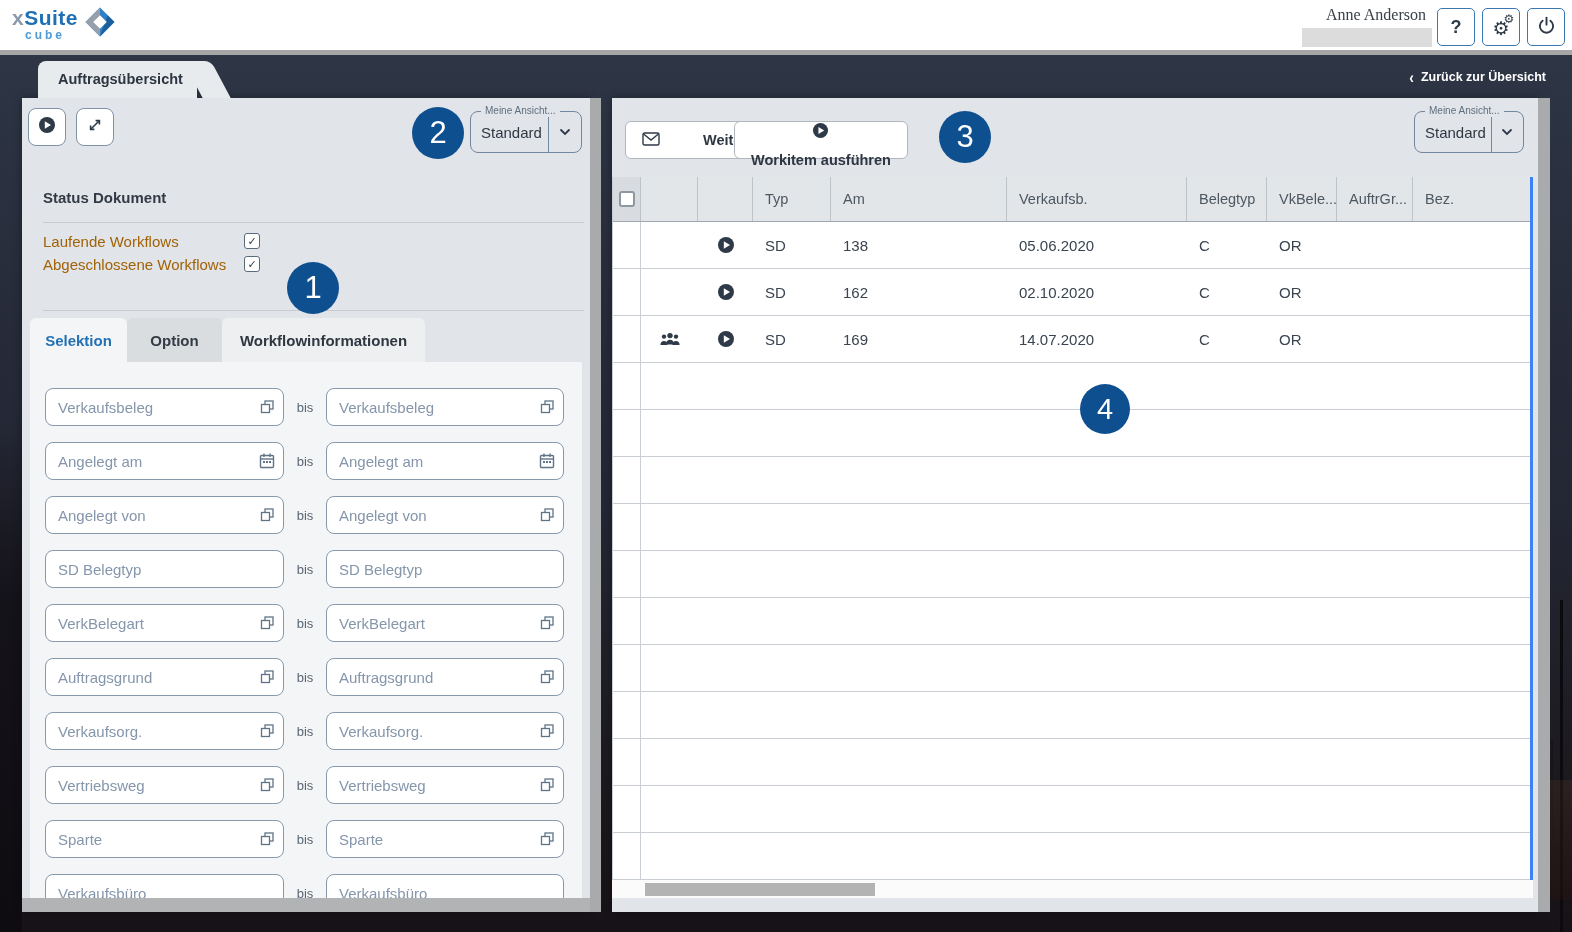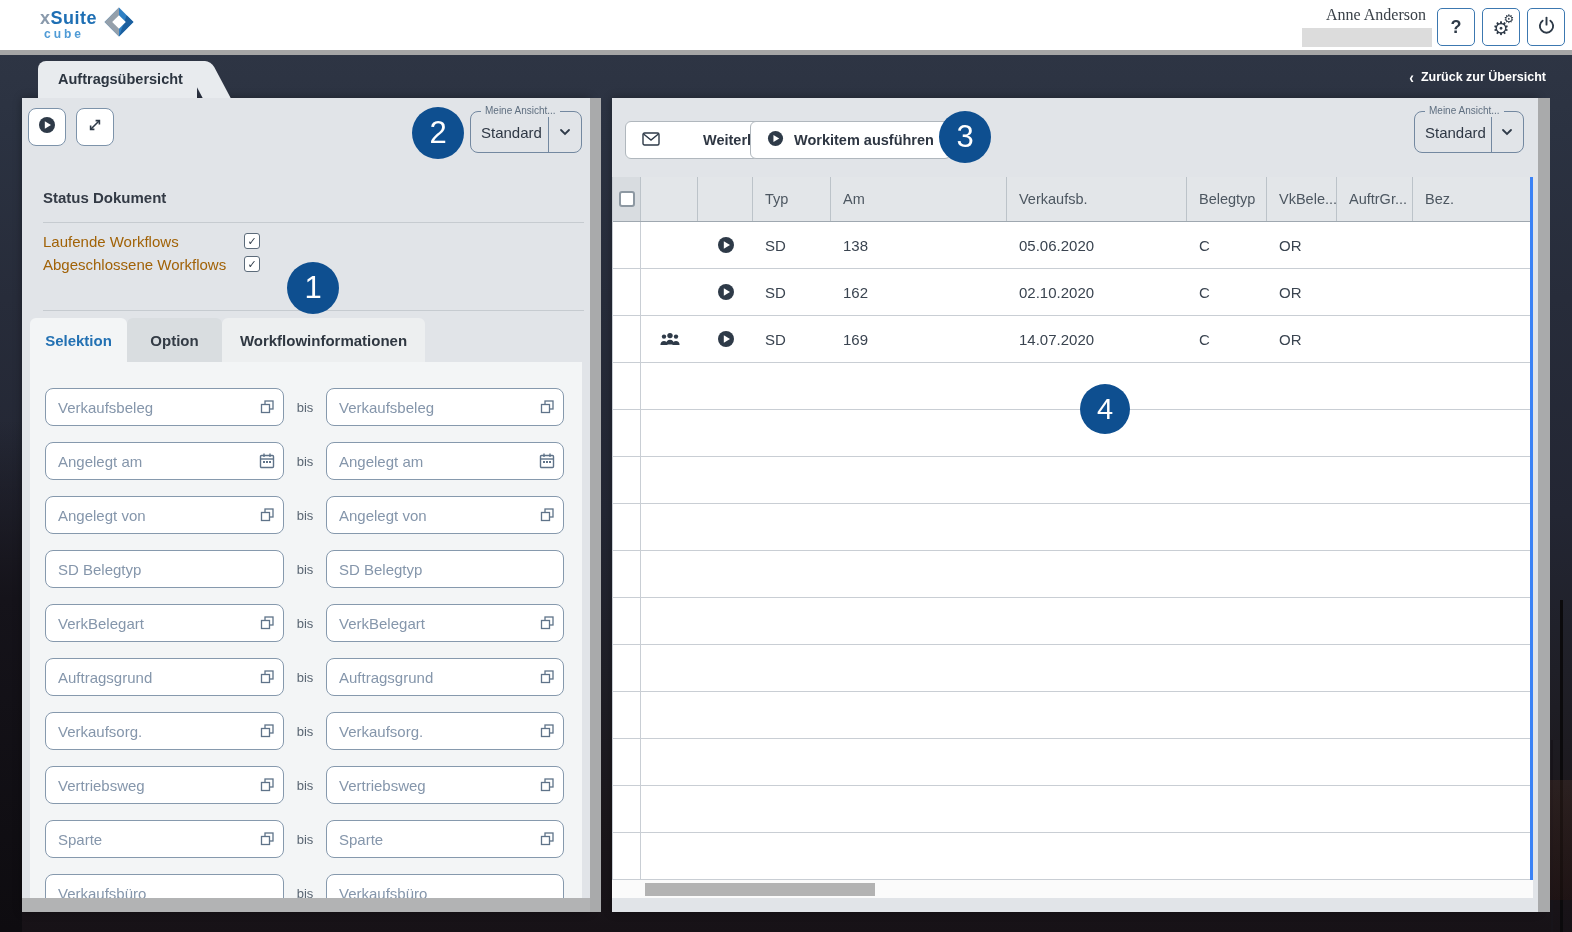--- a/index.html
+++ b/index.html
@@ -13,21 +13,21 @@
     background: linear-gradient(180deg, rgba(18,20,28,0) 0%, #15131a 35%, #0e0c10 100%); }
   .pole-a { position:absolute; left:1560px; top:600px; width:3px; height:332px; background:#0b0a0c; }
   .pole-b { position:absolute; left:1551px; top:740px; width:2px; height:192px; background:#17141a; }
   .warm-br { position:absolute; left:1538px; top:780px; width:34px; height:120px; background:linear-gradient(180deg,rgba(90,55,40,.25),rgba(40,20,15,.4)); }
 
   
   .topbar { position:absolute; left:0; top:0; width:1572px; height:50px; background:#ffffff; z-index:5; }
   .topbar-sep { position:absolute; left:0; top:50px; width:1572px; height:5px; background:#a6a6a6; z-index:5; }
   .logo { position:absolute; left:12px; top:5px; display:flex; align-items:center; }
   .logo-text { display:flex; flex-direction:column; align-items:flex-end; line-height:1; }
-  .logo-brand { font-size:18px; font-weight:700; color:#1e6fb4; letter-spacing:.5px;margin-left:28px; }
+  .logo-brand { font-size:21px; font-weight:700; color:#1e6fb4; letter-spacing:.5px; }
   .logo-brand::first-letter { color:#8a9aac; font-weight:600; }
   .logo-sub { font-size:12px; font-weight:700; color:#4f9bd6; letter-spacing:3px; margin-top:1px; margin-right:13px; }
   .logo-cube { margin-left:5px; }
   .user-name { position:absolute; right:146px; top:6px; font-size:16px; color:#3a4148;font-family:Liberation Serif, serif; }
   .redacted { position:absolute; right:140px; top:28px; width:130px; height:19px; background:#dcdcdc; }
   .iconbtn { position:absolute; top:8px; width:38px; height:38px; background:#fff; border:1px solid #3c78b0;
     border-radius:5px; display:flex; align-items:center; justify-content:center; color:#2e3a48; cursor:pointer; }
   .iconbtn.help { right:97px; font-size:18px; font-weight:700; }
   .iconbtn.gear { right:52px; }
   .iconbtn.power { right:7px; }
@@ -88,21 +88,21 @@
   .field.fl { width:239px; } .field.fr { width:238px; }
   .field .ph { font-size:15px; color:#8596ab; padding-left:12px; }
   .field .ficon { position:absolute; right:7px; top:50%; transform:translateY(-50%); display:flex; cursor:pointer; }
   .bis { width:42px; text-align:center; font-size:13px; color:#5a6673; }
   .hscroll-left { position:absolute; left:0; bottom:0; width:100%; height:14px; background:#b2b3b4; }
 
   
   .rbtn { position:absolute; top:23px; height:38px; background:#fff; border:1px solid #b0b7bd; border-radius:6px;
     display:flex; align-items:center; gap:10px; padding:0 16px; font-size:14.5px; font-weight:700; color:#2e3642; cursor:pointer; }
   .rbtn.b1 { left:13px;gap:43px; }
-  .rbtn.b2 { left:138px; }
+  .rbtn.b2 { left:122px;flex-direction:column; }
 
   .rtable { position:absolute; left:0; top:79px; width:921px; height:703px; background:#bef264;
     border-left:1px solid #c9ced4; border-right:3px solid #3b82f6; }
   .trow { display:grid; grid-template-columns:28px 57px 55px 78px 176px 180px 80px 70px 76px minmax(0,1fr); }
   .thead { height:45px; background:#e3e6e9; border-bottom:1px solid #9fa8b0; }
   .hc { display:flex; align-items:center; font-size:14.5px; color:#4d5761; border-right:1px solid #bcc3c9; padding-left:12px; }
   .hc.blank { padding-left:0; }
   .hc.cbcell { background:#d8dce0; justify-content:center; padding-left:0; }
   .hc:last-child { border-right:none; }
   .hcb { width:16px; height:16px; background:#fff; border:2px solid #8d98a2; border-radius:3px; cursor:pointer; }

